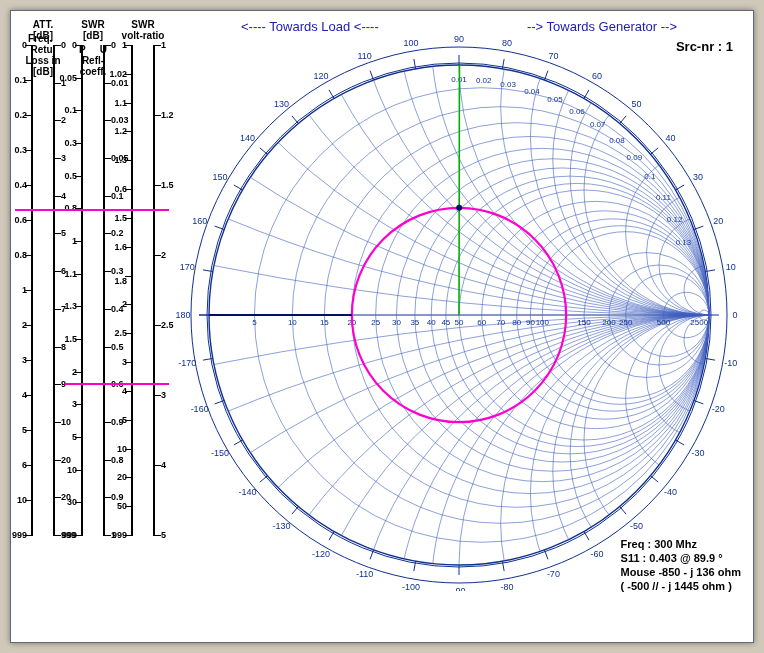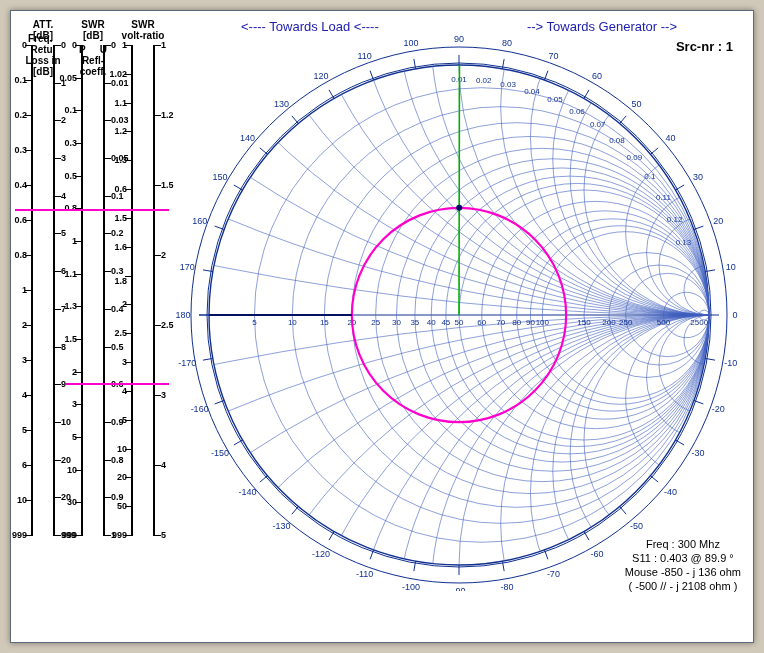--- a/index.html
+++ b/index.html
@@ -99,21 +99,21 @@
   .chartarea {
     position:absolute; left:160px; top:4px; width:576px; height:576px;
   }
   .chartlabel {
     position:absolute; font-size:13px; color:#2020b0;
   }
   .srcnr {
     position:absolute; right:14px; top:24px; font-size:13px; font-weight:bold; color:#000;
   }
   .info {
-    position:absolute; right:6px; bottom:-2px; text-align:center; font-size:11px; color:#000; line-height:14px;
+    position:absolute; right:6px; bottom:-2px; text-align:left; font-size:11px; color:#000; line-height:14px;font-weight:bold;
   }
   svg { display:block; }
 </style>
 </head>
 <body>
 
 <div class="window">
 
 
 
@@ -514,18 +514,18 @@
           <text x="528.1960784313726" y="310" font-size="8" fill="#103090" text-anchor="middle">2500</text>
           <circle cx="288" cy="300" r="107.14285714285714" fill="none" stroke="#ff00cc" stroke-width="2.2"></circle>
           <line x1="288" y1="300" x2="288.4363320914746" y2="50.00038077167807" stroke="#00b000" stroke-width="1.6"></line>
           <line x1="38" y1="300" x2="180.85714285714286" y2="300" stroke="#001060" stroke-width="2"></line>
           <circle cx="288.1869994677748" cy="192.8573060450049" r="3" fill="#001060"></circle>
         </svg>
       <div class="info">
         <div>Freq : 300 Mhz</div>
         <div>S11 : 0.403 @ 89.9 °</div>
         <div>Mouse -850 - j 136 ohm</div>
-        <div>( -500 // - j 2108 ohm )</div>
+        <div>( -500 // - j 1445 ohm )</div>
       </div>
     </div>
 
   </div>
 </div>
 
 </body></html>

